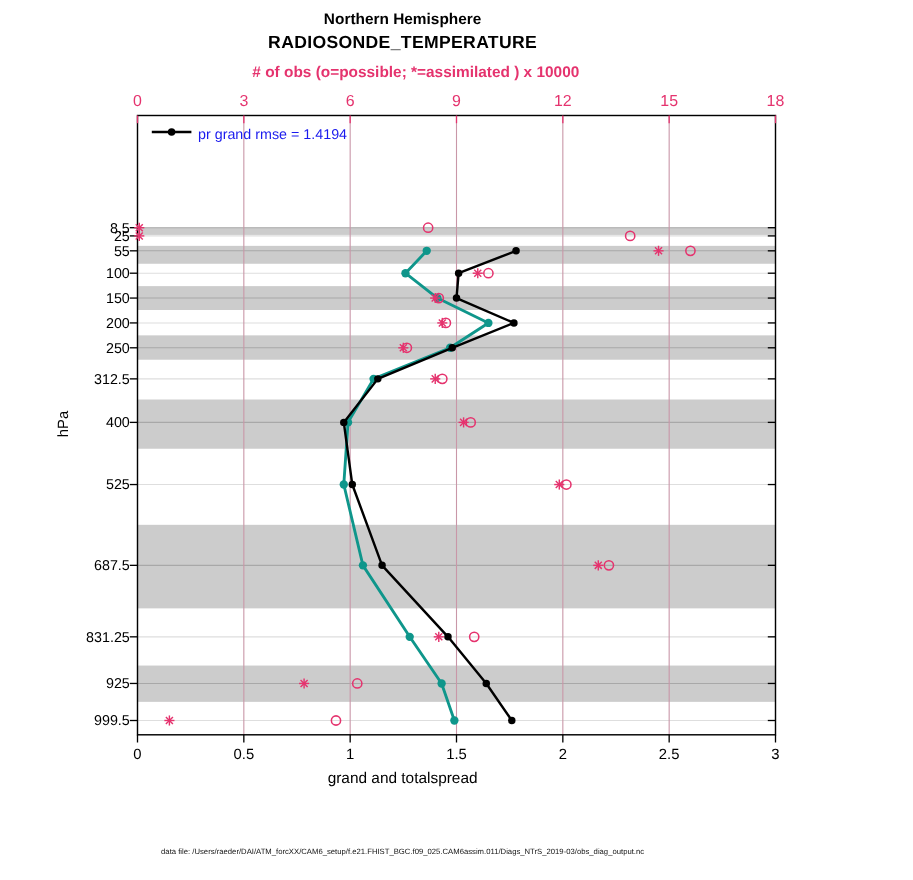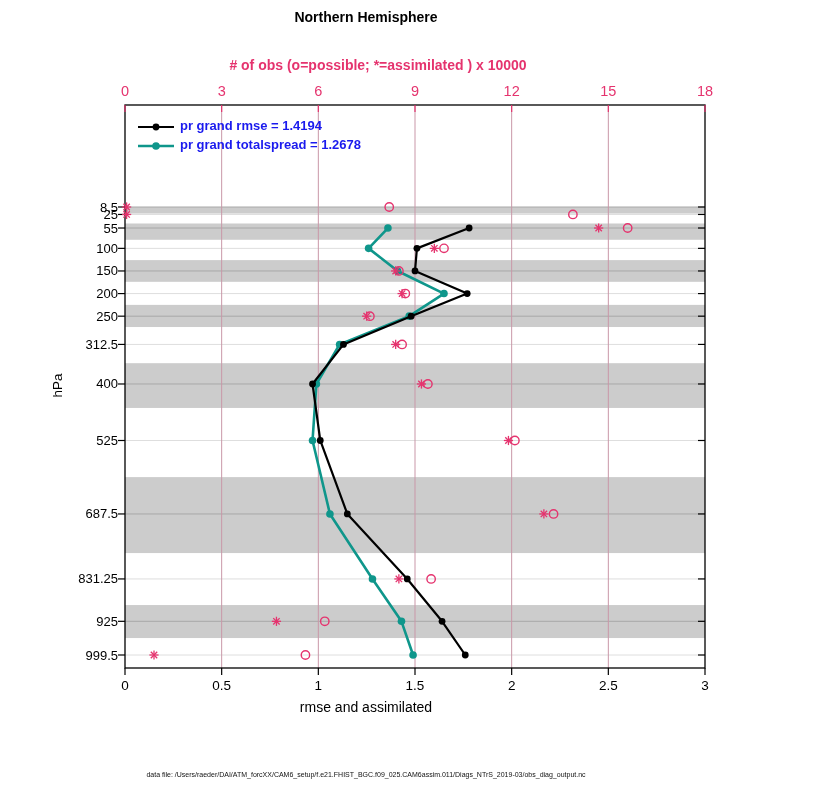--- a/index.html
+++ b/index.html
@@ -9,21 +9,21 @@
   .t-center{position:absolute;left:0;width:732px;text-align:center;color:#000;}
   .title1{top:9px;font-size:14px;font-weight:bold;}
   .title2{top:31px;font-size:16px;font-weight:bold;letter-spacing:0.3px;}
   .toplabel{top:57px;font-size:14px;font-weight:bold;padding-left:12px;}
   .xlabel{top:699px;font-size:14px;}
   .daterange{top:719px;font-size:14px;}
   .datafile{top:771px;font-size:7px;color:#111;}
   .ylabel{position:absolute;left:36px;top:378px;width:42px;text-align:center;font-size:13.5px;
           transform:rotate(-90deg);transform-origin:center;color:#000;}
   .legend{position:absolute;left:137px;top:114px;}
-  .legend-row{display:flex;align-items:flex-end;height:19px;font-weight:bold;}
+  .legend-row{display:flex;align-items:flex-start;height:19px;}
   .legend-row svg{position:static;margin-right:5px;}
   .legend-row span{font-size:13px;}
   text{font-family:"Liberation Sans", sans-serif;}
 </style>
 </head>
 <body>
 
 <div class="figure">
   <svg id="plot" width="830" height="800" viewBox="0 0 830 800">
       <rect x="125" y="207" width="580" height="6.554994954591336" fill="#cccccc"></rect>
@@ -243,34 +243,28 @@
       </g>
       <g stroke="#e5336e" stroke-width="1.3">
         <line x1="149.4" x2="158.6" y1="655" y2="655"></line>
         <line x1="154" x2="154" y1="650.4" y2="659.6"></line>
         <line x1="150.8" x2="157.2" y1="651.8" y2="658.2"></line>
         <line x1="150.8" x2="157.2" y1="658.2" y2="651.8"></line>
       </g>
     </svg>
 
   <div class="t-center title1">Northern Hemisphere</div>
+  <div class="t-center title2">RADIOSONDE_TEMPERATURE</div>
   <div class="t-center toplabel" id="toplabel" style="color: rgb(229, 51, 110);"># of obs (o=possible; *=assimilated ) x 10000</div>
   <div class="ylabel">hPa</div>
-  <div class="t-center xlabel">rmse and assimilated</div>
+  <div class="t-center xlabel">grand and totalspread</div>
   <div class="t-center datafile">data file: /Users/raeder/DAI/ATM_forcXX/CAM6_setup/f.e21.FHIST_BGC.f09_025.CAM6assim.011/Diags_NTrS_2019-03/obs_diag_output.nc</div>
 
   <div class="legend">
     <div class="legend-row">
       <svg width="38" height="12">
         <line class="lg-line" x1="1" y1="6" x2="37" y2="6" stroke-width="2.2" stroke="#000000"></line>
         <circle class="lg-dot" cx="19" cy="6" r="3.4" fill="#000000"></circle>
       </svg>
       <span style="color: rgb(26, 26, 238);">pr grand rmse = 1.4194</span>
     </div>
-    <div class="legend-row">
-      <svg width="38" height="12">
-        <line class="lg-line" x1="1" y1="6" x2="37" y2="6" stroke-width="2.6" stroke="#0f968b"></line>
-        <circle class="lg-dot" cx="19" cy="6" r="3.8" fill="#0f968b"></circle>
-      </svg>
-      <span style="color: rgb(26, 26, 238);">pr grand totalspread = 1.2678</span>
-    </div>
   </div>
 </div>
 
 </body></html>

